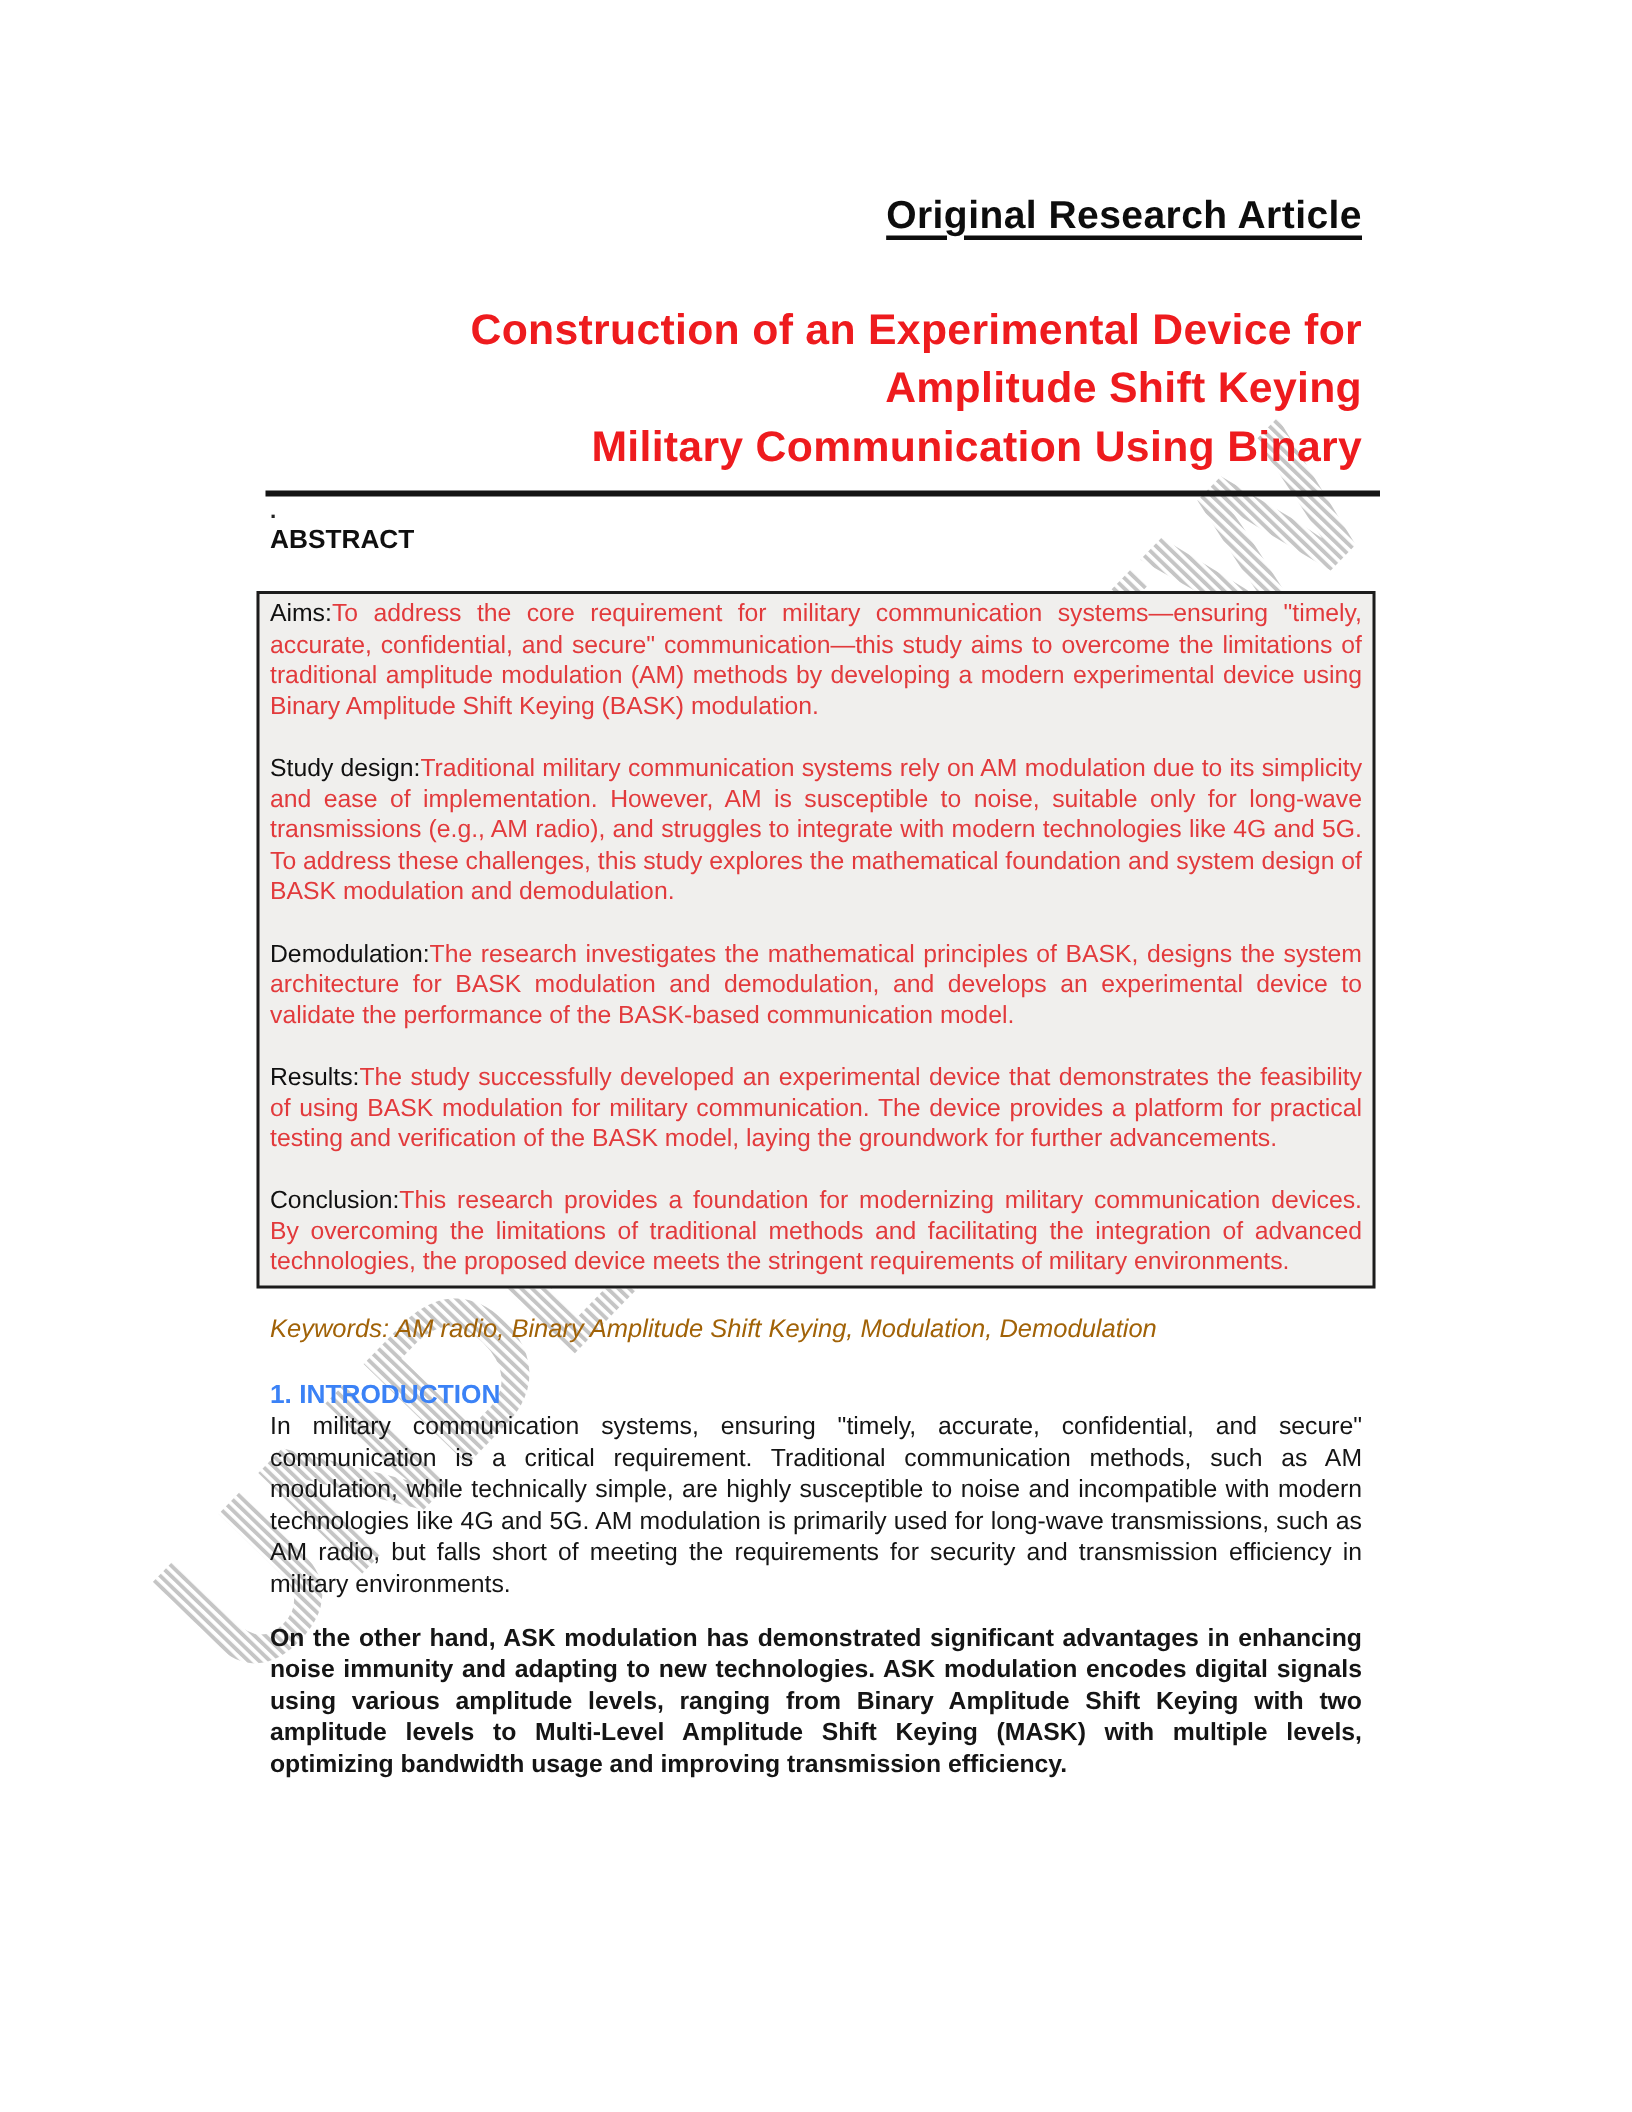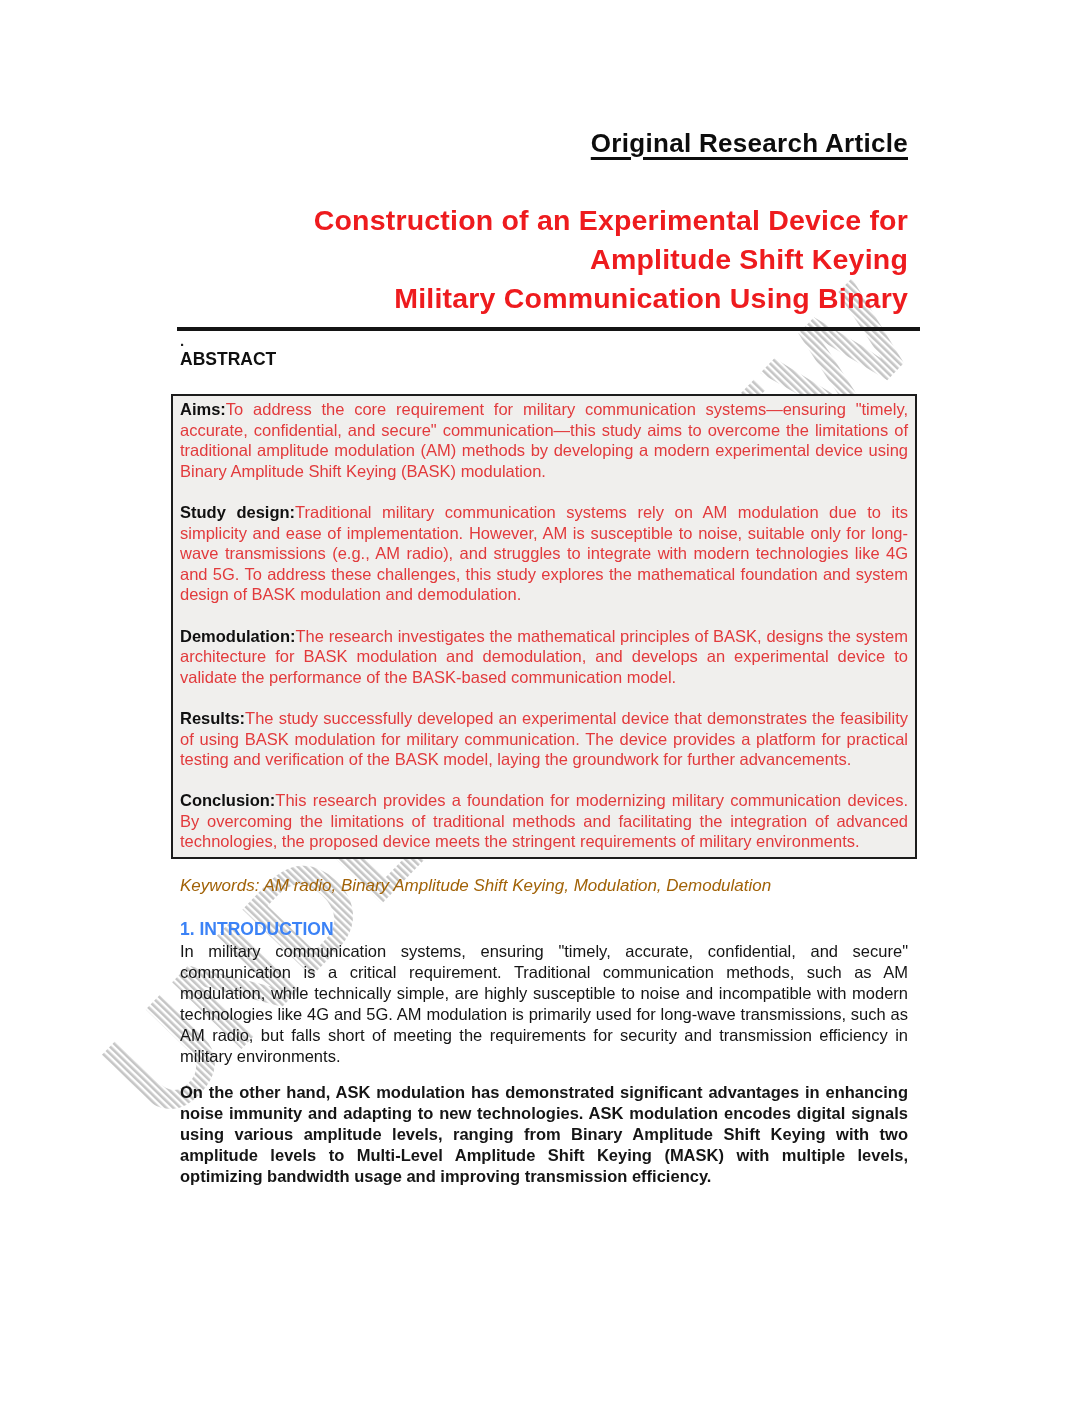--- a/index.html
+++ b/index.html
@@ -87,21 +87,21 @@
     padding: 3px 7px 5px 7px;
   }
 
   .abs-para {
     margin: 20.6px 0 0 0;
     text-align: justify;
     font-size: 16.5px;
     line-height: 20.6px;
   }
   .abs-para:first-child { margin-top: 0; }
-  .abs-label { font-weight: bold; color: #101010; }
+  .abs-label { font-weight: normal; color: #101010; }
   .abs-text  { color: var(--body-red, #e23a3c); }
 
   .keywords {
     margin-top: 16px;
     font-style: italic;
     font-size: 17px;
     line-height: 21px;
     color: #a16207;
   }
 

